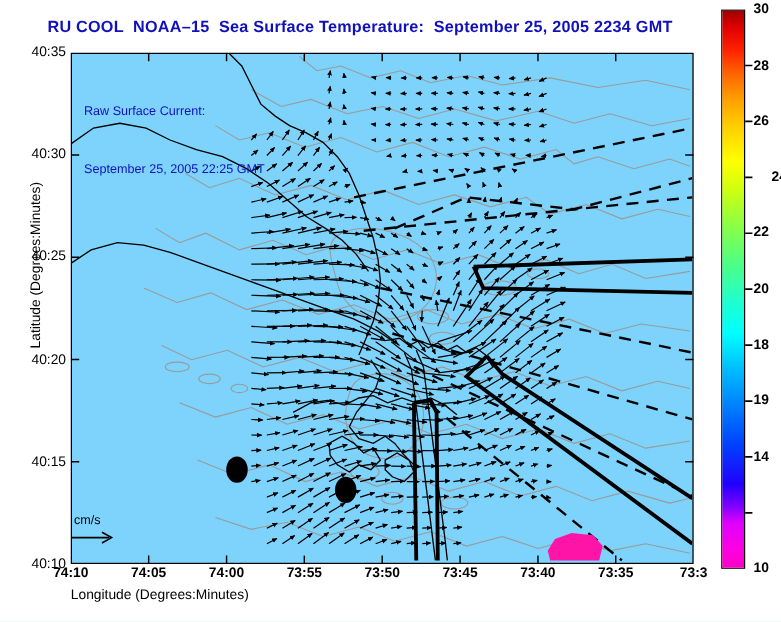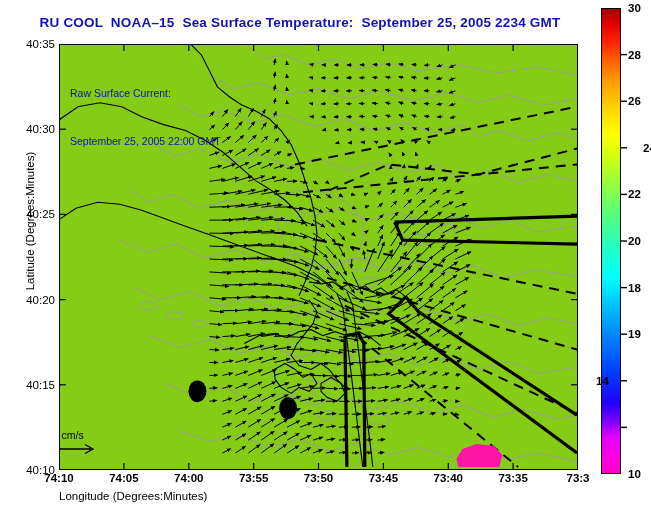--- a/index.html
+++ b/index.html
@@ -7,21 +7,21 @@
        font-family:"Liberation Sans",sans-serif;}
 
   .root{position:absolute;left:0;top:0;width:651px;height:518px;background:#ffffff;}
 
   
   .title{position:absolute;left:0;top:15px;width:600px;text-align:center;
          font-size:13.5px;font-weight:bold;color:#1111bb;white-space:pre;letter-spacing:0.2px;}
 
   
   .plot{position:absolute;left:59px;top:44px;width:519px;height:426px;
-        background:#84cc16;border:1.5px solid #000;box-sizing:border-box;overflow:hidden;}
+        background:#7dd3fc;border:1.5px solid #000;box-sizing:border-box;overflow:hidden;}
 
   .plotsvg{position:absolute;left:0;top:0;width:100%;height:100%;}
 
   
   .frame-ticks{position:absolute;left:59px;top:44px;width:519px;height:426px;pointer-events:none;}
 
   
   .ytick{position:absolute;right:0;font-size:11.5px;color:#000;text-align:right;
          white-space:nowrap;transform:translateY(-50%);}
   .ytickwrap{position:absolute;left:0px;top:44px;width:55px;height:426px;}
@@ -705,21 +705,21 @@
       </g>
 
       <path d="M398,416 L404,406 L418,401 L436,403 L444,412 L441,424 L400,424 Z" fill="#ff14a8" stroke="none"></path>
 
       <ellipse cx="138" cy="348" rx="9" ry="11" fill="#000"></ellipse>
       <ellipse cx="229" cy="365" rx="9" ry="11" fill="#000"></ellipse>
     </svg>
 
     <div class="annot">
       <div>Raw Surface Current:</div>
-      <div>September 25, 2005 22:00 GMT</div>
+      <div>September 25, 2005 22:25 GMT</div>
     </div>
 
     <div class="scalebox">
       <div class="scale-label">50 cm/s</div>
       <svg width="110" height="16">
         <line x1="12" y1="8" x2="56" y2="8" stroke="#000" stroke-width="1.3"></line>
         <path d="M50,3.5 L58,8 L50,12.5" fill="none" stroke="#000" stroke-width="1.3"></path>
       </svg>
     </div>
   </div>
@@ -783,18 +783,18 @@
   </svg>
   <div id="cbar-labels">
       <div class="cbtick-label" style="top: 8px; left: 628px;">30</div>
       <div class="cbtick-label" style="top: 54.6px; left: 628px;">28</div>
       <div class="cbtick-label" style="top: 101.2px; left: 628px;">26</div>
       <div class="cbtick-label" style="top: 147.8px; left: 628px; padding-left: 15px;">24</div>
       <div class="cbtick-label" style="top: 194.4px; left: 628px;">22</div>
       <div class="cbtick-label" style="top: 241px; left: 628px;">20</div>
       <div class="cbtick-label" style="top: 287.6px; left: 628px;">18</div>
       <div class="cbtick-label" style="top: 334.2px; left: 628px;">19</div>
-      <div class="cbtick-label" style="top: 380.8px; left: 596px;">14</div>
+      <div class="cbtick-label" style="top: 380.8px; left: 628px;">14</div>
       <div class="cbtick-label" style="top: 427.4px; left: 628px; padding-left: 47px;">12</div>
       <div class="cbtick-label" style="top: 474px; left: 628px;">10</div>
     </div>
 
 </div>
 
 </body></html>

